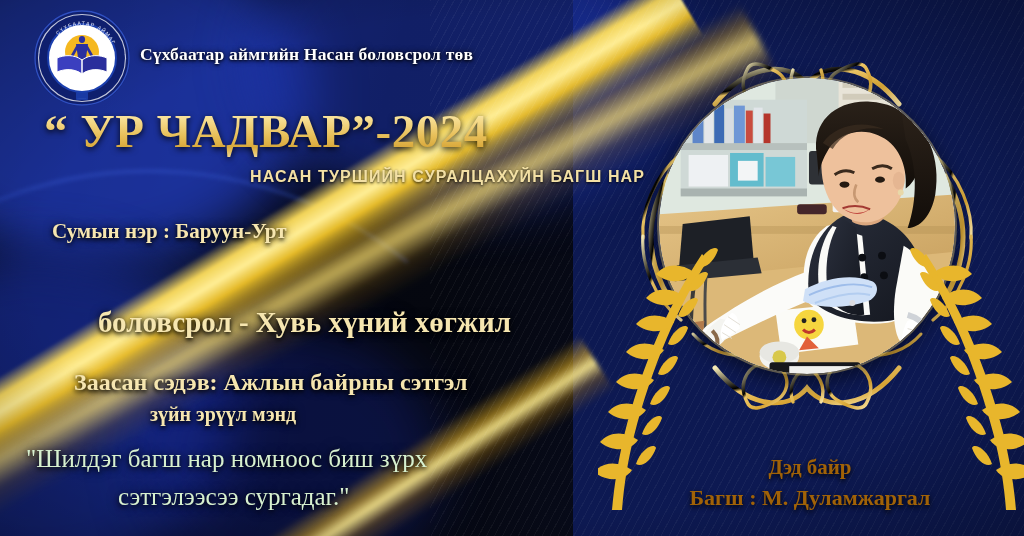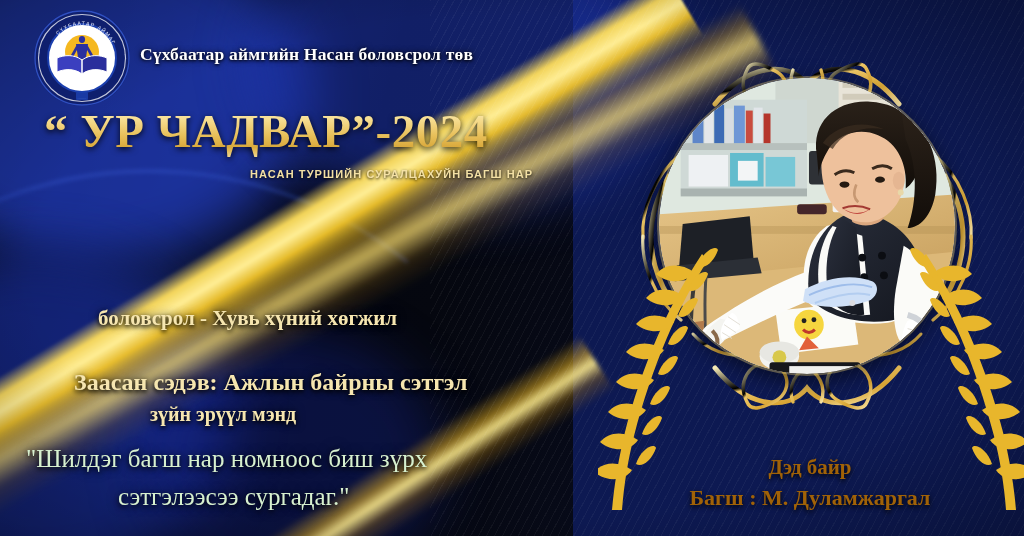--- a/index.html
+++ b/index.html
@@ -131,35 +131,35 @@
     background:linear-gradient(180deg,#fff4c4 0%,#f6dc8e 30%,#e8c05a 58%,#d9a93c 80%,#f3dd97 100%);
     -webkit-background-clip:text;background-clip:text;
     color:transparent;-webkit-text-fill-color:transparent;
     text-shadow:none;
     filter:drop-shadow(0 2px 3px rgba(0,0,0,.85));
     white-space:nowrap;
   }
   .subtitle{
     position:absolute;left:250px;top:168px;
     font-family:"Liberation Sans", sans-serif;
-    font-size:11px;font-weight:bold;letter-spacing:1.1px;
+    font-size:16px;font-weight:bold;letter-spacing:1.1px;
     color:#f3e0a4;
     text-shadow:0 1px 3px rgba(0,0,0,.9);
     white-space:nowrap;
   }
 
   .line{
     position:absolute;
     font-weight:bold;color:#f6e6b0;
     text-shadow:0 2px 4px rgba(0,0,0,.95), 0 0 10px rgba(0,0,0,.7);
     white-space:nowrap;
   }
   .l-sum   {left:52px; top:219px; font-size:21px;}
   .l-cont1 {left:48px; top:270px; font-size:21px;}
-  .l-cont2 {left:98px; top:306px; font-size:21px;}
+  .l-cont2 {left:98px; top:306px; font-size:29px;}
   .l-topic1{left:74px; top:369px; font-size:24px;}
   .l-topic2{left:150px;top:403px; font-size:20px;}
 
   .quote{
     position:absolute;
     font-size:25px;color:#d7f0cf;
     text-shadow:0 2px 5px rgba(0,0,0,.95), 0 0 12px rgba(0,0,0,.6);
     white-space:nowrap;
   }
   .q1{left:26px; top:445px;}
@@ -242,20 +242,21 @@
       <path d="M50 52 C58 46 68 47 75 50 L75 64 C68 61 58 60 50 66 Z" fill="none" stroke="#ffffff" stroke-width="1"></path>
       <rect x="44" y="84" width="12" height="8" rx="1" fill="#1b3fae" opacity=".85"></rect>
     </svg>
   </div>
 
   <div class="org-name">Сүхбаатар аймгийн Насан боловсрол төв</div>
 
   <div class="title">“ УР ЧАДВАР”-2024</div>
   <div class="subtitle">НАСАН ТУРШИЙН СУРАЛЦАХУЙН БАГШ НАР</div>
 
+  <div class="line l-sum">Сумын нэр  :  Баруун-Урт</div>
   <div class="line l-cont2">боловсрол - Хувь хүний хөгжил</div>
   <div class="line l-topic1">Заасан сэдэв:  Ажлын байрны сэтгэл</div>
   <div class="line l-topic2">зүйн эрүүл мэнд</div>
 
   <div class="quote q1">"Шилдэг багш нар номноос биш зүрх</div>
   <div class="quote q2">сэтгэлээсээ сургадаг."</div>
 
   <div class="photo-wrap">
 
     <svg class="photo-frame-svg" viewBox="0 0 420 420">

